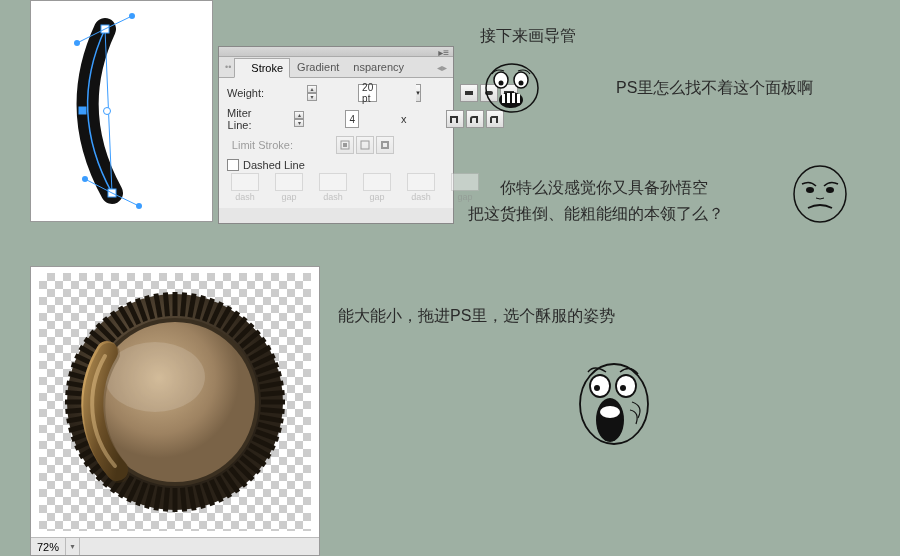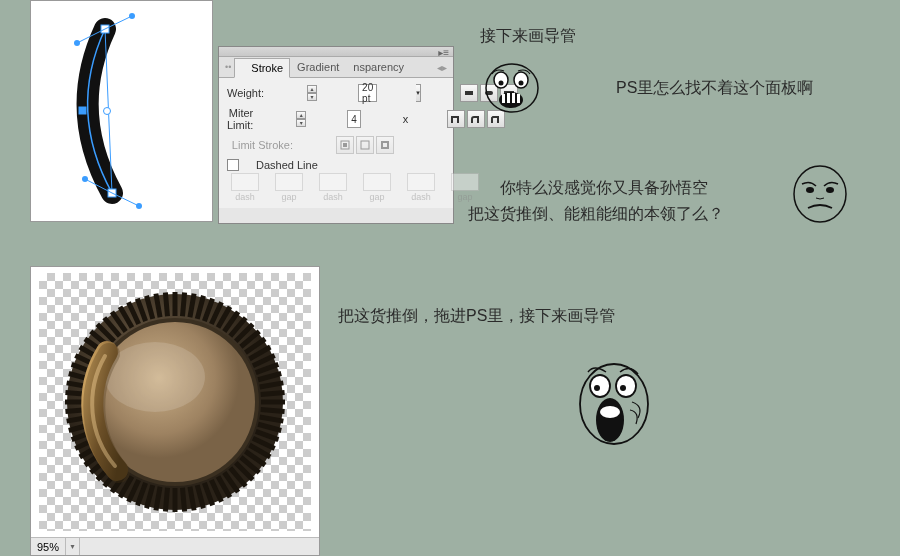--- a/index.html
+++ b/index.html
@@ -21,21 +21,21 @@
 .row { display:flex; align-items:center; margin-bottom:5px;gap:39px; }
 .row-label { width: 66px; text-align:right; margin-right:4px; font-size:11px; color:#333; }
 .num-input { width: 46px; height:18px; border:1px solid #999; background:#fff; font-size:10px; padding:1px 3px; display:inline-flex; align-items:center; }
 .unit { font-size:11px; margin-left:3px; color:#333; }
 .dropdown-btn { width:14px; height:18px; border:1px solid #999; border-left:none; background:linear-gradient(#fafafa,#ddd); display:inline-flex; align-items:center; justify-content:center; font-size:7px; color:#333; }
 .icon-btns { margin-left:auto; display:flex; gap:2px; }
 .icon-btn { width:18px; height:18px; border:1px solid #999; background:linear-gradient(#f8f8f8,#ddd); display:flex; align-items:center; justify-content:center; }
 .icon-btn svg { width:12px; height:12px; }
 .align-row .icon-btns-left { display:flex; gap:2px; }
 .disabled { opacity:0.45; }
-.dash-row { display:flex; align-items:center; margin:4px 0 2px;gap:13px; }
+.dash-row { display:flex; align-items:center; margin:4px 0 2px; }
 .checkbox { width:12px; height:12px; border:1px solid #888; background:#fff; margin-right:4px; }
 .dash-boxes { display:flex; gap:16px; margin-top:2px; justify-content:space-between; padding: 0 4px;}
 .dash-cell { display:flex; flex-direction:column; align-items:center; }
 .dash-box { width:28px; height:18px; border:1px solid #bbb; background:#f8f8f8; }
 .dash-label { font-size:9px; color:#888; margin-top:1px; }
 .spinner { display:inline-flex; flex-direction:column; margin-right:2px; }
 .spinner div { width:10px; height:8px; border:1px solid #999; background:linear-gradient(#fafafa,#ddd); font-size:6px; line-height:6px; text-align:center; color:#555;}
 
 
 .text { position:absolute; font-size:16px; color:#2a2a2a; }
@@ -124,21 +124,21 @@
             </svg>
           </div>
         <div class="icon-btn">
             <svg viewBox="0 0 12 12">
               <rect x="1" y="4" width="10" height="4" fill="#333"></rect>
             </svg>
           </div>
       </div>
     </div>
     <div class="row">
-      <div class="row-label">Miter Limit:</div>
+      <div class="row-label">Miter Line:</div>
       <div class="spinner">
           <div>▴</div>
           <div>▾</div>
         </div>
       <div class="num-input">4</div>
       <span class="unit">x</span>
       <div class="icon-btns">
         <div class="icon-btn">
             <svg viewBox="0 0 12 12">
               <path d="M2 10 L2 4 L8 4 L8 10" stroke="#333" stroke-width="2" fill="none"></path>
@@ -207,21 +207,21 @@
           <div class="dash-label">gap</div>
         </div>
     </div>
   </div>
 </div>
 
 <div class="text t1">接下来画导管</div>
 <div class="text t2">PS里怎么找不着这个面板啊</div>
 <div class="text t3">你特么没感觉你又具备孙悟空</div>
 <div class="text t4">把这货推倒、能粗能细的本领了么？</div>
-<div class="text t5">把这货推倒，拖进PS里，接下来画导管</div>
+<div class="text t5">能大能小，拖进PS里，选个酥服的姿势</div>
 
 <svg class="face face1" viewBox="0 0 60 54">
   <ellipse cx="30" cy="26" rx="26" ry="24" fill="none" stroke="#111" stroke-width="1.5"></ellipse>
   <ellipse cx="19" cy="18" rx="7" ry="8" fill="#fff" stroke="#111" stroke-width="1.5"></ellipse>
   <ellipse cx="39" cy="18" rx="7" ry="8" fill="#fff" stroke="#111" stroke-width="1.5"></ellipse>
   <circle cx="19" cy="21" r="2.5" fill="#111"></circle>
     <circle cx="39" cy="21" r="2.5" fill="#111"></circle>
   <ellipse cx="29" cy="38" rx="12" ry="8" fill="#111"></ellipse>
   <rect x="20" y="32" width="3" height="9" fill="#fff"></rect>
     <rect x="25" y="31" width="3" height="10" fill="#fff"></rect>
@@ -352,16 +352,16 @@
         </g>
       <circle cx="120" cy="120" r="84" fill="#3a2f20"></circle>
       <circle cx="120" cy="120" r="80" fill="url(#g1)"></circle>
       <ellipse cx="100" cy="95" rx="50" ry="35" fill="rgba(255,255,255,0.15)"></ellipse>
       <path d="M 52 70 A 100 100 0 0 0 62 188" stroke="url(#g3)" stroke-width="22" fill="none" stroke-linecap="round"></path>
       <path d="M 52 70 A 100 100 0 0 0 62 188" stroke="#4a3618" stroke-width="22" fill="none" stroke-linecap="round" opacity="0.3" transform="translate(2,2)"></path>
       <path d="M 50 74 A 96 96 0 0 0 60 184" stroke="rgba(255,220,160,0.4)" stroke-width="4" fill="none" stroke-linecap="round"></path>
     </svg>
   </div>
   <div class="zoom-bar">
-    <div class="zoom-val">95%</div>
+    <div class="zoom-val">72%</div>
     <div class="zoom-dd">▾</div>
   </div>
 </div>
 
 </body></html>

